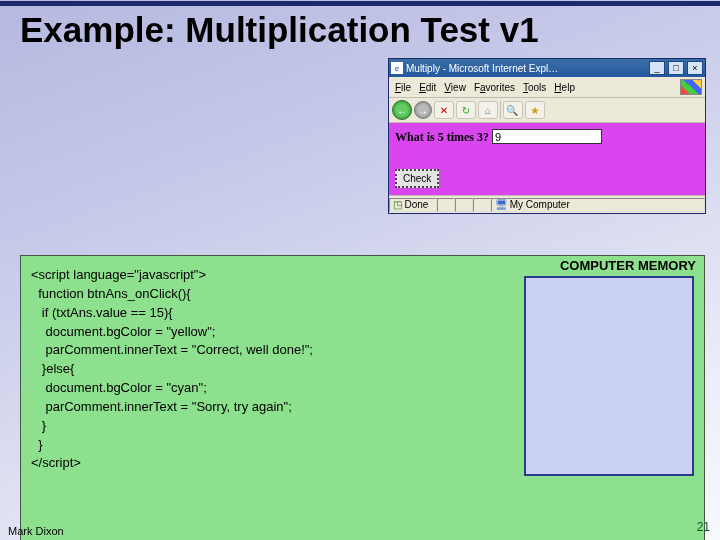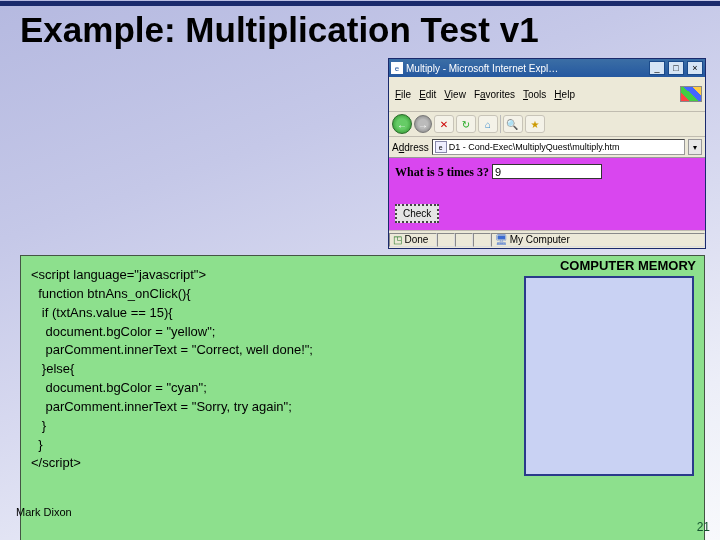--- a/index.html
+++ b/index.html
@@ -25,21 +25,21 @@
     font-family: Tahoma, sans-serif; font-size: 10px;
   }
   .titlebar {
     background: linear-gradient(#3b6ea5, #2558a0);
     color: #fff; height: 18px; display: flex; align-items: center;
     padding: 0 2px; gap: 3px;
   }
   .titlebar .favicon { width: 12px; height: 12px; background:#fff; display:flex;align-items:center;justify-content:center;font-size:8px;color:#2558a0; }
   .titlebar .ttl { flex: 1; font-size: 10px; white-space: nowrap; overflow: hidden; }
   .winbtn { width: 16px; height: 14px; background:#d6e5f5; border:1px solid #1a4a8a; color:#000; font-size:9px; display:flex;align-items:center;justify-content:center; line-height:1;}
-  .menubar { display:flex; gap:2px; padding:9px 3px; background:#ece9d8; border-bottom:1px solid #c0bcb0; align-items:center;}
+  .menubar { display:flex; gap:2px; padding:2px 3px; background:#ece9d8; border-bottom:1px solid #c0bcb0; align-items:center;}
   .menuitem { padding:1px 3px; font-size:10px; }
   .menuitem u { text-decoration: underline; }
   .winlogo { margin-left:auto; width:22px;height:16px; background: linear-gradient(45deg,#f44 25%,#4c4 25% 50%,#46f 50% 75%,#fc4 75%); border:1px solid #888;}
   .toolbar { display:flex; gap:2px; padding:2px 3px; background:#ece9d8; border-bottom:1px solid #c0bcb0; align-items:center;}
   .tbtn { width:20px;height:18px; border:1px solid #c8c4b8; border-radius:3px; background:#f4f2e8; display:flex;align-items:center;justify-content:center; font-size:10px;}
   .tbtn.back { background: radial-gradient(circle,#6c6 40%,#4a4 70%); color:#fff; border-radius:50%; width:20px;height:20px; border:1px solid #2a6a2a;}
   .tbtn.fwd { background: radial-gradient(circle,#bbb 40%,#999 70%); color:#fff; border-radius:50%; width:18px;height:18px; border:1px solid #777;}
   .addrbar { display:flex; gap:3px; padding:2px 3px; background:#ece9d8; border-bottom:1px solid #999; align-items:center;}
   .addrlabel { font-size:10px; }
   .addrinput { flex:1; background:#fff; border:1px inset #999; height:16px; font-size:9px; padding:0 2px; display:flex; align-items:center; white-space:nowrap; overflow:hidden;}
@@ -64,21 +64,21 @@
     position:absolute; top:2px; right:8px; font-weight:bold; font-size:13px;
   }
   .mem-box {
     position:absolute; top:20px; right:10px; width:170px; height:200px;
     background:#c9d2f3; border:2px solid #2a3a8a;
   }
   .code-block {
     position:absolute; top:10px; left:10px; width:470px;
     white-space: pre; font-size:13px; line-height:1.45;
   }
-  .footer-author { position:absolute; bottom:22px; left:8px; font-size:11px; color:#000;margin-left:8px;}
+  .footer-author { position:absolute; bottom:3px; left:8px; font-size:11px; color:#000;}
   .footer-page { position:absolute; bottom:6px; right:10px; font-size:12px; color:#14532d;}
 </style>
 </head>
 <body>
 
 <div class="title-bar"></div>
 <div class="slide-title">Example: Multiplication Test v1</div>
 
 <div class="browser">
   <div class="titlebar">
@@ -99,28 +99,20 @@
   </div>
   <div class="toolbar">
     <span class="tbtn back">←</span>
     <span class="tbtn fwd">→</span>
     <span class="tbtn" style="color:#c00">✕</span>
     <span class="tbtn" style="color:#2a2">↻</span>
     <span class="tbtn" style="color:#38c">⌂</span>
     <span style="width:1px;height:18px;background:#bbb"></span>
     <span class="tbtn">🔍</span>
     <span class="tbtn" style="color:#c90">★</span>
-  </div>
-  <div class="addrbar">
-    <span class="addrlabel">A<u>d</u>dress</span>
-    <span class="addrinput">
-      <span class="addricon">e</span>
-      <span>D1 - Cond-Exec\MultiplyQuest\multiply.htm</span>
-    </span>
-    <span class="addrdrop">▾</span>
   </div>
   <div class="content">
     <span class="question">What is 5 times 3?</span>
     <input class="ansinput" value="9" style="">
     <br>
     <span class="checkbtn">Check</span>
   </div>
   <div class="statusbar">
     <div class="statuscell done">
       <span style="color:#2a7a2a">◳</span>

